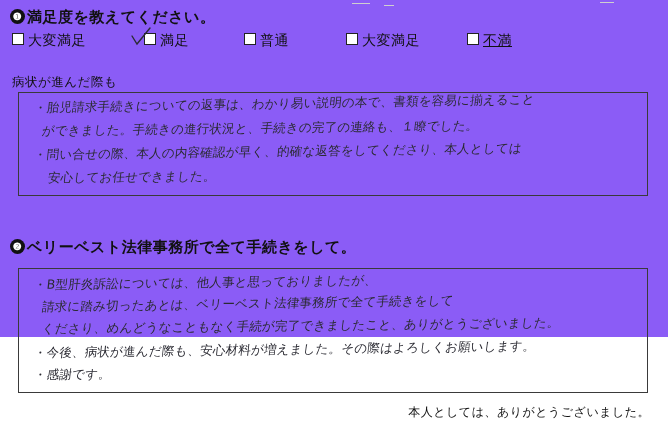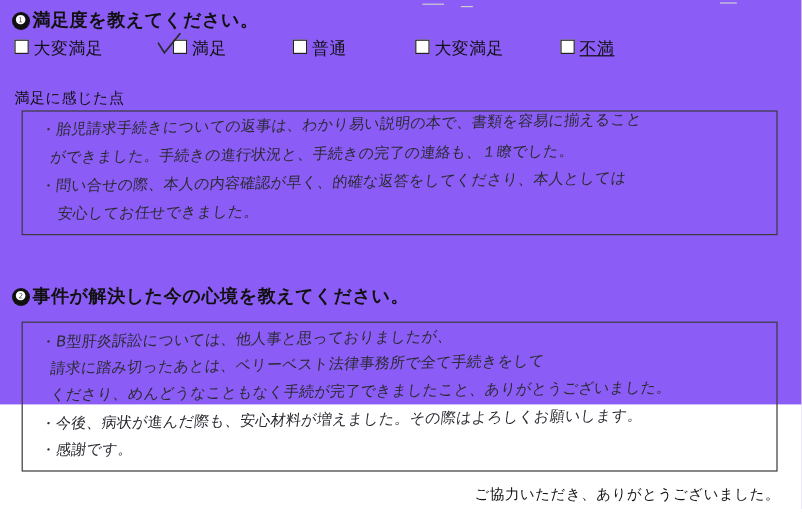--- a/index.html
+++ b/index.html
@@ -193,36 +193,36 @@
     </div>
     <div class="choice c5">
       <span class="box"></span><span>不満</span>
     </div>
   </div>
 
   <svg class="check-mark" viewBox="0 0 20 20">
     <path d="M1 9 L6 17 L19 1" stroke="#2b2b33" stroke-width="1.4" fill="none" stroke-linecap="round"></path>
   </svg>
 
-  <div class="subhead">満足に感じた点</div>
+  <div class="subhead">病状が進んだ際も</div>
 
   <div class="box-frame" id="answer-box-1"></div>
 
   <div class="hw b1l1">・胎児請求手続きについての返事は、わかり易い説明の本で、書類を容易に揃えること</div>
   <div class="hw b1l2">ができました。手続きの進行状況と、手続きの完了の連絡も、１瞭でした。</div>
   <div class="hw b1l3">・問い合せの際、本人の内容確認が早く、的確な返答をしてくださり、本人としては</div>
   <div class="hw b1l4">安心してお任せできました。</div>
 
   <div class="q2-title">
-    <span class="q-marker">❷</span><span>事件が解決した今の心境を教えてください。</span>
+    <span class="q-marker">❷</span><span>ベリーベスト法律事務所で全て手続きをして。</span>
   </div>
 
   <div class="box-frame" id="answer-box-2"></div>
 
   <div class="hw b2l1">・B型肝炎訴訟については、他人事と思っておりましたが、</div>
   <div class="hw b2l2">請求に踏み切ったあとは、ベリーベスト法律事務所で全て手続きをして</div>
   <div class="hw b2l3">くださり、めんどうなこともなく手続が完了できましたこと、ありがとうございました。</div>
   <div class="hw b2l4">・今後、病状が進んだ際も、安心材料が増えました。その際はよろしくお願いします。</div>
   <div class="hw b2l5">・感謝です。</div>
 
-  <div class="footer-note">ご協力いただき、ありがとうございました。</div>
+  <div class="footer-note">本人としては、ありがとうございました。</div>
 
 </div>
 
 </body></html>

